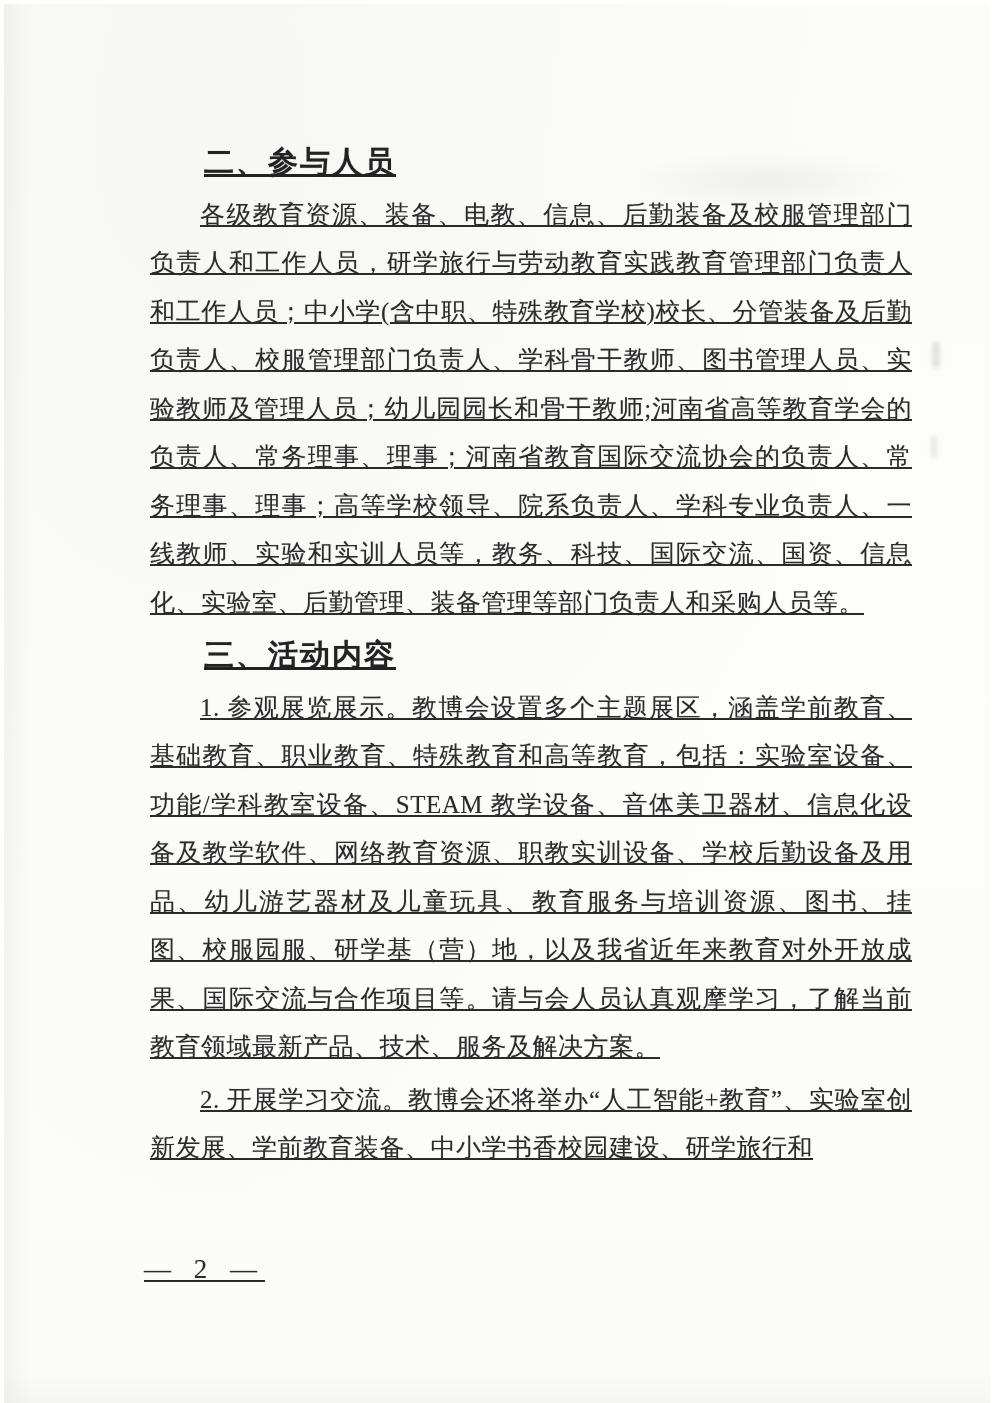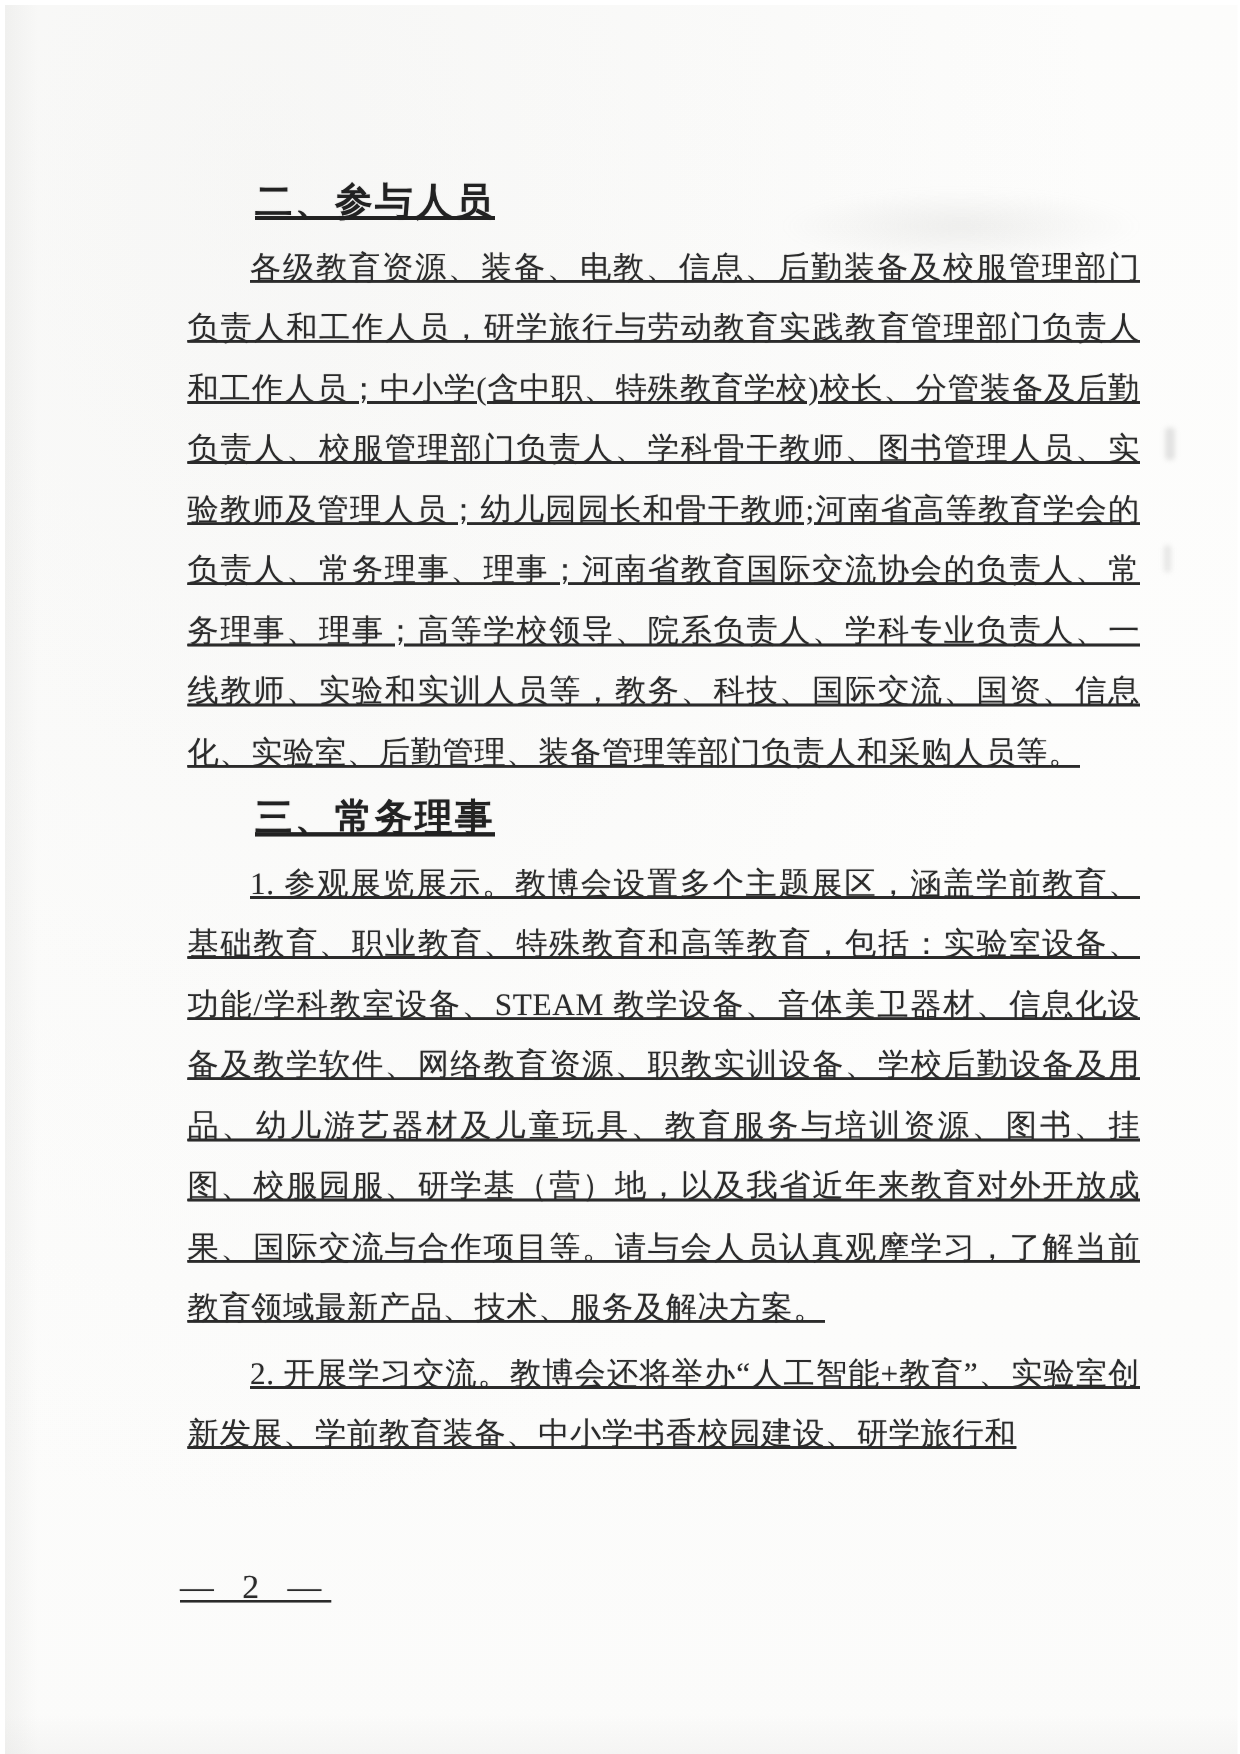--- a/index.html
+++ b/index.html
@@ -89,21 +89,21 @@
   <div class="artifact mark-right-2"></div>
   <div class="artifact streak-left"></div>
   <div class="artifact streak-bottom"></div>
 
   <div class="content">
 
     <div class="sec-heading">二、参与人员</div>
 
     <p class="body-par">各级教育资源、装备、电教、信息、后勤装备及校服管理部门负责人和工作人员，研学旅行与劳动教育实践教育管理部门负责人和工作人员；中小学(含中职、特殊教育学校)校长、分管装备及后勤负责人、校服管理部门负责人、学科骨干教师、图书管理人员、实验教师及管理人员；幼儿园园长和骨干教师;河南省高等教育学会的负责人、常务理事、理事；河南省教育国际交流协会的负责人、常务理事、理事；高等学校领导、院系负责人、学科专业负责人、一线教师、实验和实训人员等，教务、科技、国际交流、国资、信息化、实验室、后勤管理、装备管理等部门负责人和采购人员等。</p>
 
-    <div class="sec-heading">三、常务理事</div>
+    <div class="sec-heading">三、活动内容</div>
 
     <p class="body-par">1. 参观展览展示。教博会设置多个主题展区，涵盖学前教育、基础教育、职业教育、特殊教育和高等教育，包括：实验室设备、功能/学科教室设备、STEAM 教学设备、音体美卫器材、信息化设备及教学软件、网络教育资源、职教实训设备、学校后勤设备及用品、幼儿游艺器材及儿童玩具、教育服务与培训资源、图书、挂图、校服园服、研学基（营）地，以及我省近年来教育对外开放成果、国际交流与合作项目等。请与会人员认真观摩学习，了解当前教育领域最新产品、技术、服务及解决方案。</p>
 
     <p class="body-par">2. 开展学习交流。教博会还将举办“人工智能+教育”、实验室创新发展、学前教育装备、中小学书香校园建设、研学旅行和</p>
 
   </div>
 
   <div class="page-num">— 2 —</div>
 
 </div>

